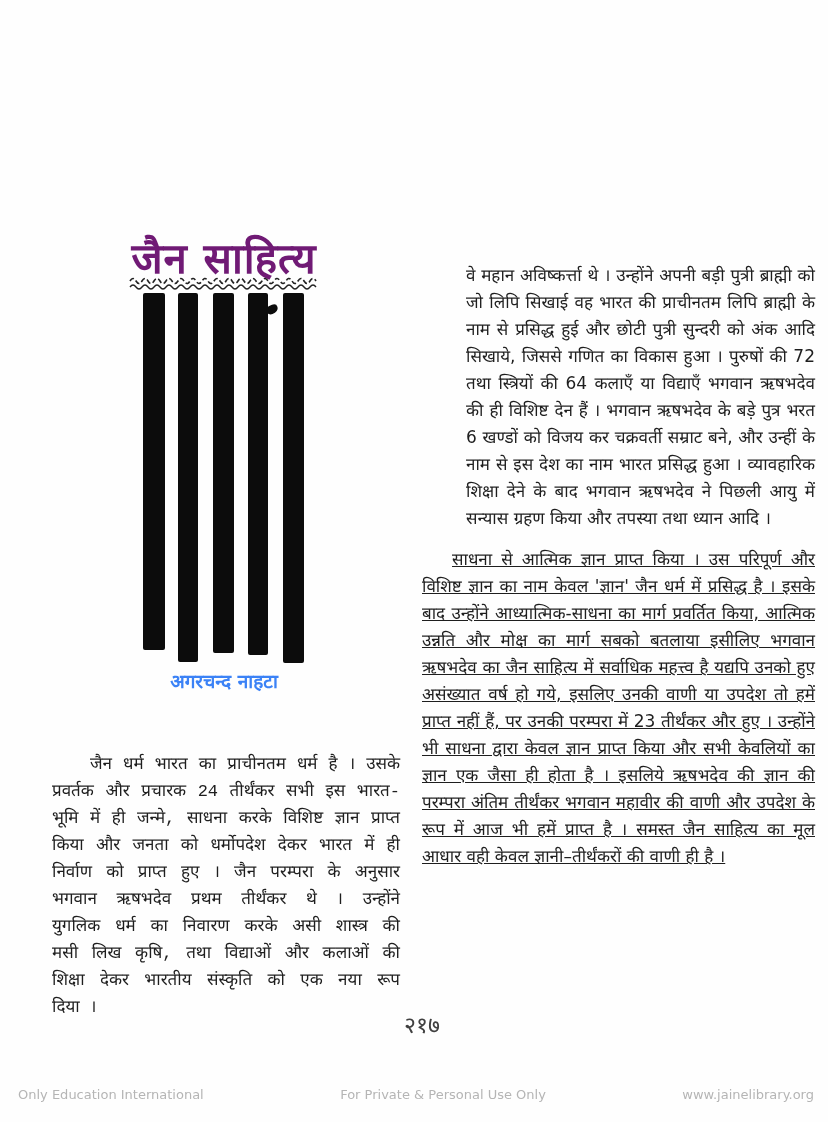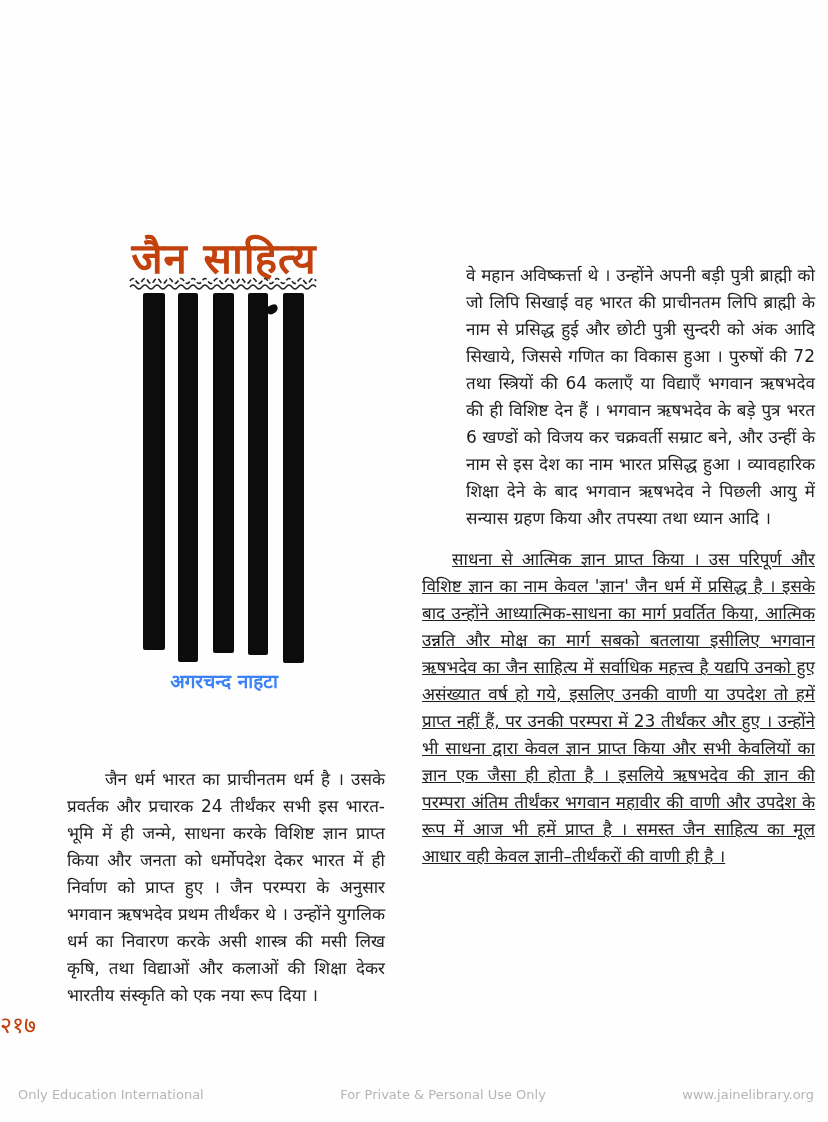--- a/index.html
+++ b/index.html
@@ -16,21 +16,21 @@
 
   
   .doc-title {
     position: absolute;
     left: 124px; top: 200px;
     width: 200px;
     text-align: center;
     font-family: "DejaVu Serif", serif;
     font-size: 42px;
     font-weight: bold;
-    color: #c2410c;
+    color: #701a75;
     letter-spacing: 1px;
     white-space: nowrap;
   }
 
   
   .squiggle {
     position: absolute;
     left: 128px; top: 277px;
     width: 190px; height: 14px;
   }
@@ -71,37 +71,37 @@
     position: absolute;
     text-align: justify;
     font-size: 17px;
     line-height: 27px;
     color: #1e1e1e;
   }
   .col-left {
     left: 52px; top: 751px;
     width: 348px;
   }
-  .col-left p { margin: 15px; text-indent: 38px; }
+  .col-left p { margin: 0; text-indent: 38px; font-family: Liberation Mono, monospace; }
   .col-right {
     left: 422px; top: 262px;
     width: 393px;
   }
   .col-right p { margin: 0; }
   .col-right p.p1 { text-indent: 0; margin-left: 44px; }
   .col-right p.p2 { margin-top: 14px; text-indent: 30px; text-decoration: underline; }
 
   
   .page-number {
     position: absolute;
-    left: 0; top: 1008px;
+    left: 16px; top: 1008px;
     width: 812px;
-    text-align: left;
+    text-align: center;
     font-size: 23px;
-    color: #c2410c;
+    color: #404040;
   }
 
   
   .footer {
     position: absolute;
     left: 0; top: 1087px;
     width: 828px;
     display: flex;
     justify-content: space-between;
     box-sizing: border-box;

